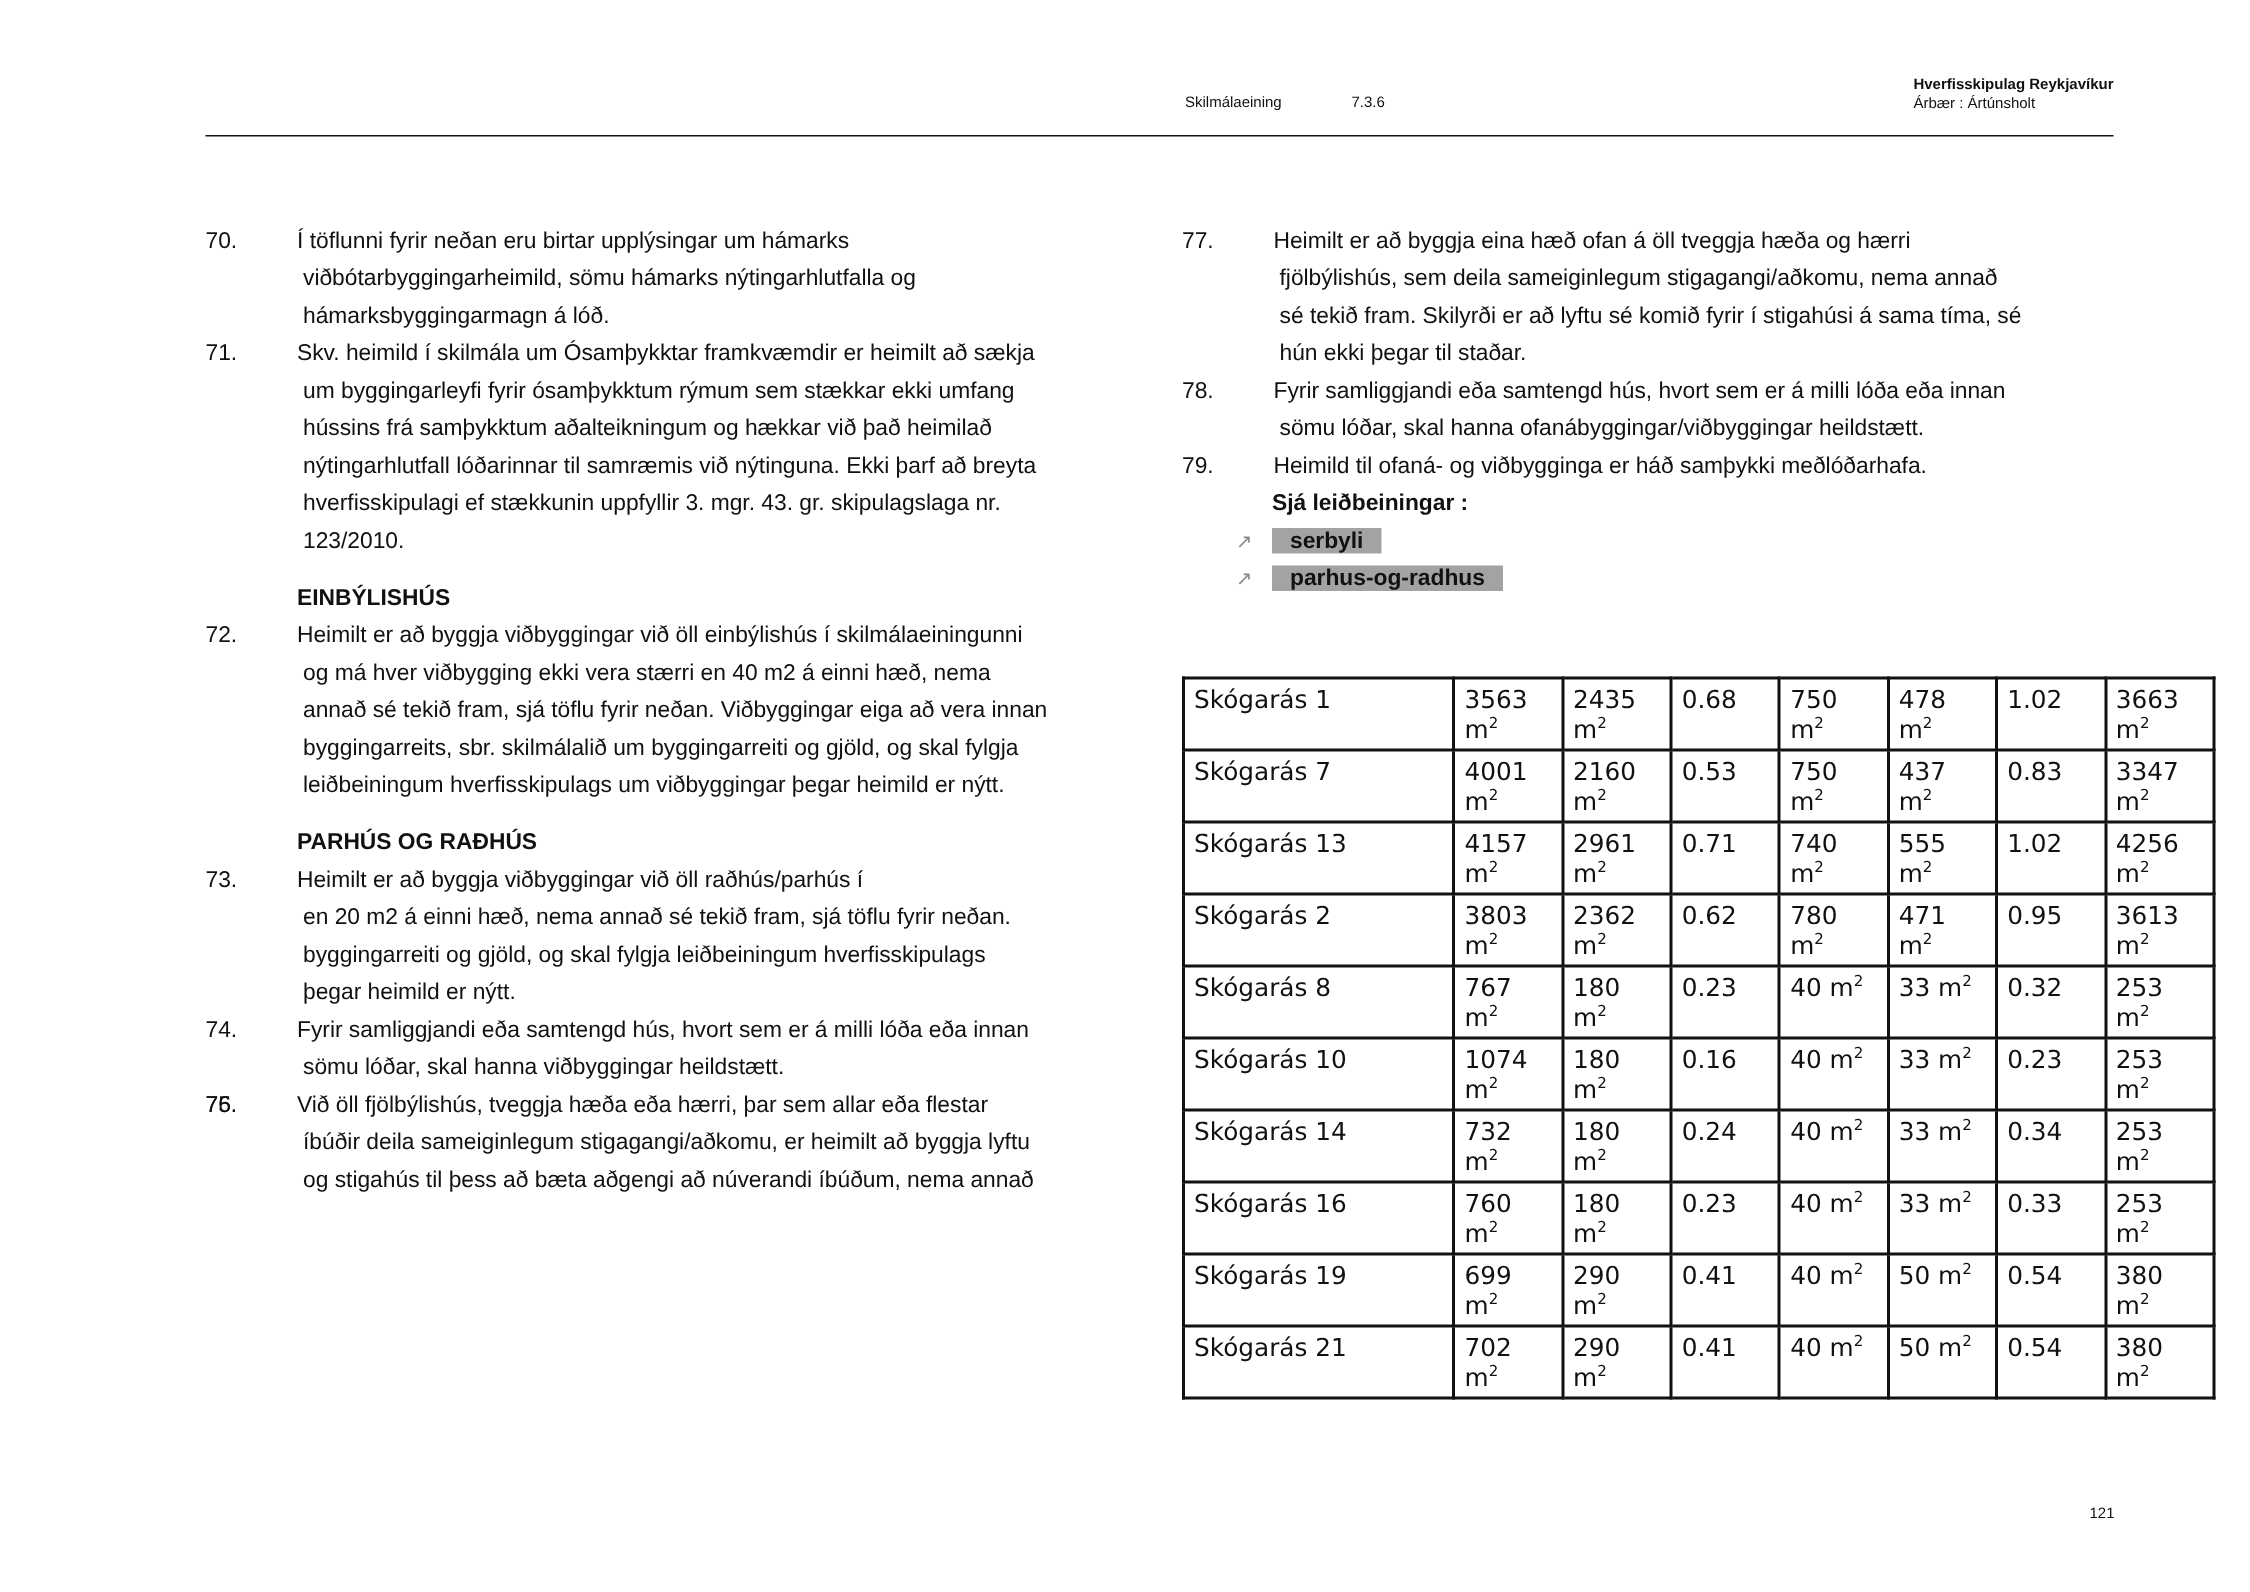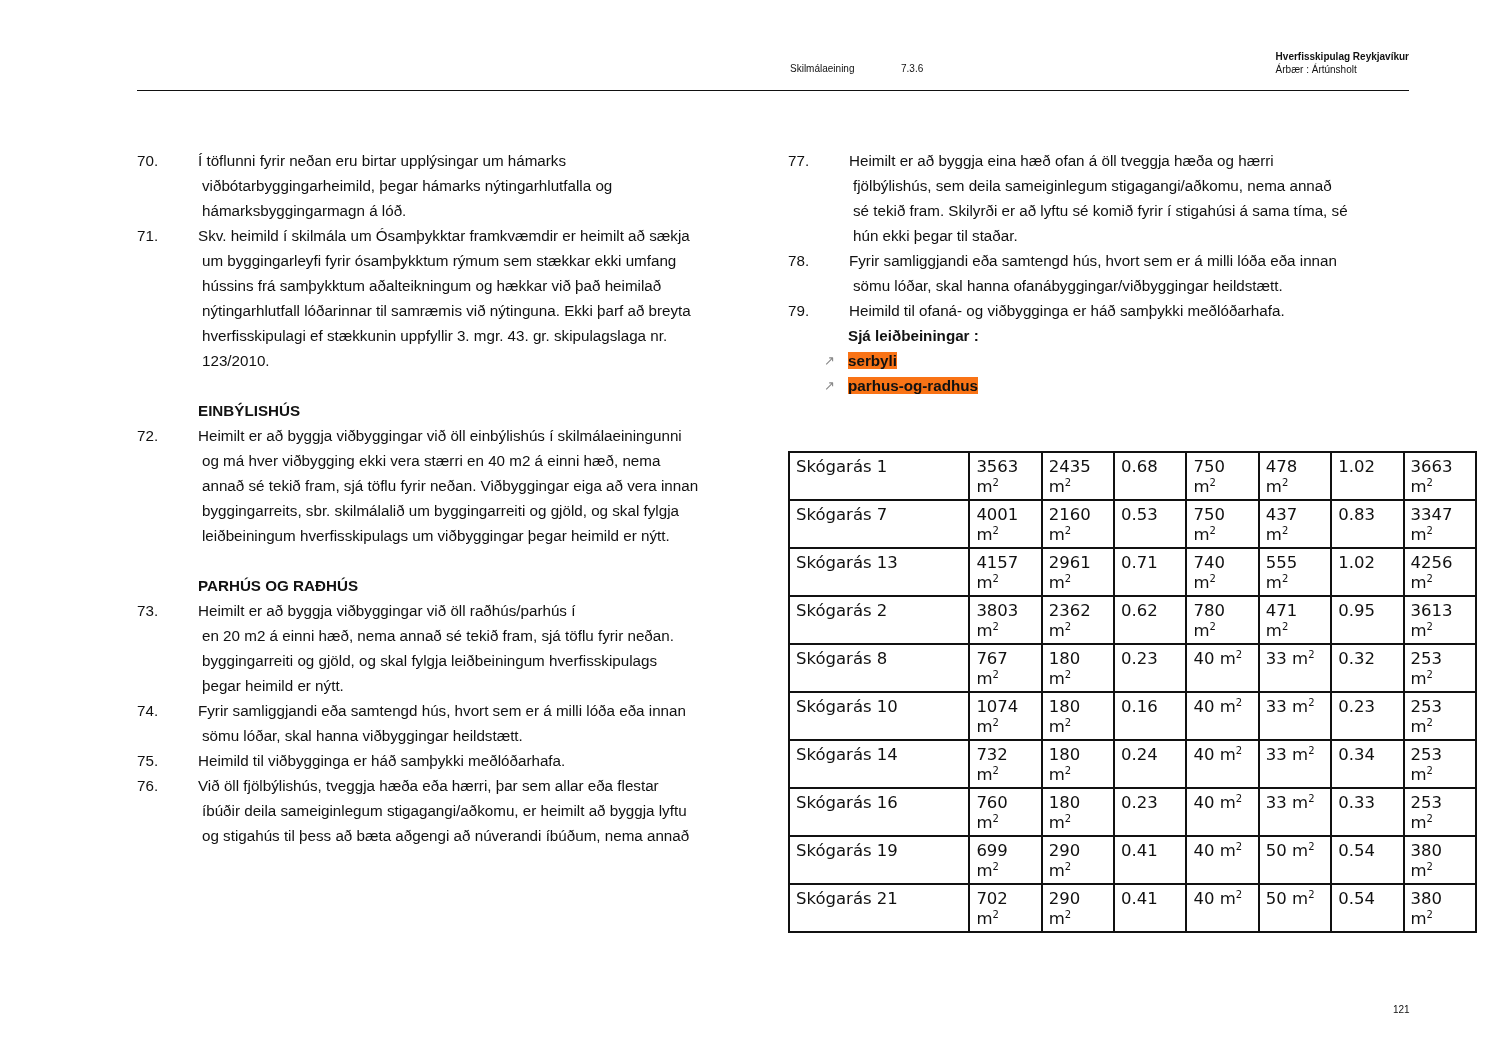--- a/index.html
+++ b/index.html
@@ -10,26 +10,26 @@
   .header .right { position: absolute; right: 0; top: 50px; text-align: left; font-size: 10px; line-height: 13px; }
   .header .right .t1 { font-weight: bold; }
   .col { position: absolute; top: 148px; }
   .col.left { left: 137px; width: 610px; }
   .col.right { left: 788px; width: 625px; }
   .item { position: relative; padding-left: 61px; font-size: 15.2px; line-height: 25px; }
   .item .num { position: absolute; left: 0; top: 0; }
   .item .text { display: block; }
   .item .text .first { display: block; }
   .item .text .rest { display: block; padding-left: 4px; }
-  .heading { padding-left: 61px; font-size: 15.2px; font-weight: bold; line-height: 25px; margin-top: 25px; }
+  .heading { padding-left: 61px; font-size: 15.2px; font-weight: bold; line-height: 25px; margin-top: 13px; }
   .guides { padding-left: 60px; font-size: 15.2px; line-height: 25px; }
   .guides .title { font-weight: bold; }
   .guides .link { position: relative; font-weight: bold; }
   .guides .link .arrow { position: absolute; left: -24px; top: 0; color: #888; font-weight: normal; font-size: 13px; }
-  .guides .link .lbl { background: #f97316; padding: 0 0; }
+  .guides .link .lbl { background: #a3a3a3; padding: 0 12px; }
   table.data { position: absolute; left: 788px; top: 451px; width: 689px; border-collapse: collapse; font-family: "DejaVu Sans", sans-serif; font-size: 16.5px; color: #111; }
   table.data td { border: 2px solid #111; vertical-align: top; padding: 4px 6px 2px 6px; line-height: 20px; height: 44px; box-sizing: border-box; }
   table.data td.name { width: 162px; }
   table.data td.c { width: 65px; }
   table.data sup { font-size: 10px; line-height: 0; }
   .pagenum { position: absolute; left: 1393px; top: 1004px; font-size: 10px; color: #111; }
 </style>
 </head>
 <body>
 
@@ -40,21 +40,21 @@
     <div class="t1">Hverfisskipulag Reykjavíkur</div>
     <div>Árbær : Ártúnsholt</div>
   </div>
 </div>
 
 <div class="col left">
   <div class="item">
     <span class="num">70.</span>
     <span class="text">
         <span class="first">Í töflunni fyrir neðan eru birtar upplýsingar um hámarks</span>
-      <span class="rest">viðbótarbyggingarheimild, þegar hámarks nýtingarhlutfalla og</span>
+      <span class="rest">viðbótarbyggingarheimild, sömu hámarks nýtingarhlutfalla og</span>
       <span class="rest">hámarksbyggingarmagn á lóð.</span>
     </span>
   </div>
   <div class="item">
     <span class="num">71.</span>
     <span class="text">
         <span class="first">Skv. heimild í skilmála um Ósamþykktar framkvæmdir er heimilt að sækja</span>
       <span class="rest">um byggingarleyfi fyrir ósamþykktum rýmum sem stækkar ekki umfang</span>
       <span class="rest">hússins frá samþykktum aðalteikningum og hækkar við það heimilað</span>
       <span class="rest">nýtingarhlutfall lóðarinnar til samræmis við nýtinguna. Ekki þarf að breyta</span>
@@ -87,23 +87,20 @@
   </div>
   <div class="item">
     <span class="num">74.</span>
     <span class="text">
         <span class="first">Fyrir samliggjandi eða samtengd hús, hvort sem er á milli lóða eða innan</span>
       <span class="rest">sömu lóðar, skal hanna viðbyggingar heildstætt.</span>
     </span>
   </div>
   <div class="item">
     <span class="num">75.</span>
-    <span class="text">
-        <span class="first">Heimild til viðbygginga er háð samþykki meðlóðarhafa.</span>
-      </span>
   </div>
 
   <div class="item">
     <span class="num">76.</span>
     <span class="text">
         <span class="first">Við öll fjölbýlishús, tveggja hæða eða hærri, þar sem allar eða flestar</span>
       <span class="rest">íbúðir deila sameiginlegum stigagangi/aðkomu, er heimilt að byggja lyftu</span>
       <span class="rest">og stigahús til þess að bæta aðgengi að núverandi íbúðum, nema annað</span>
     </span>
   </div>

